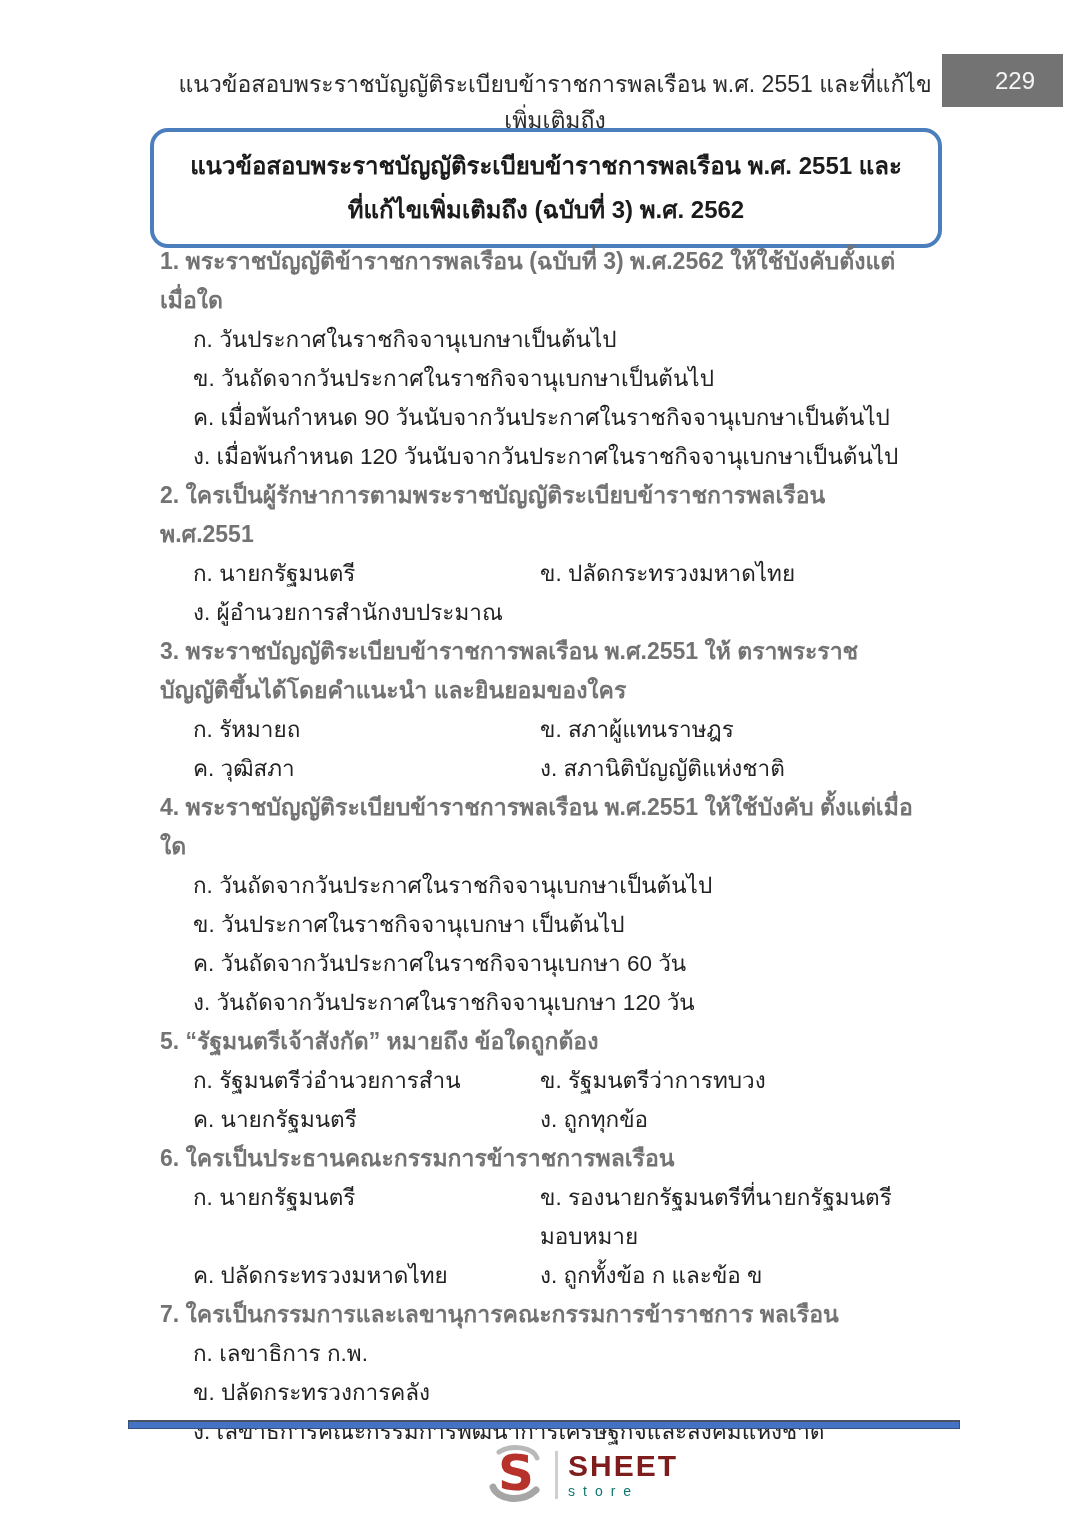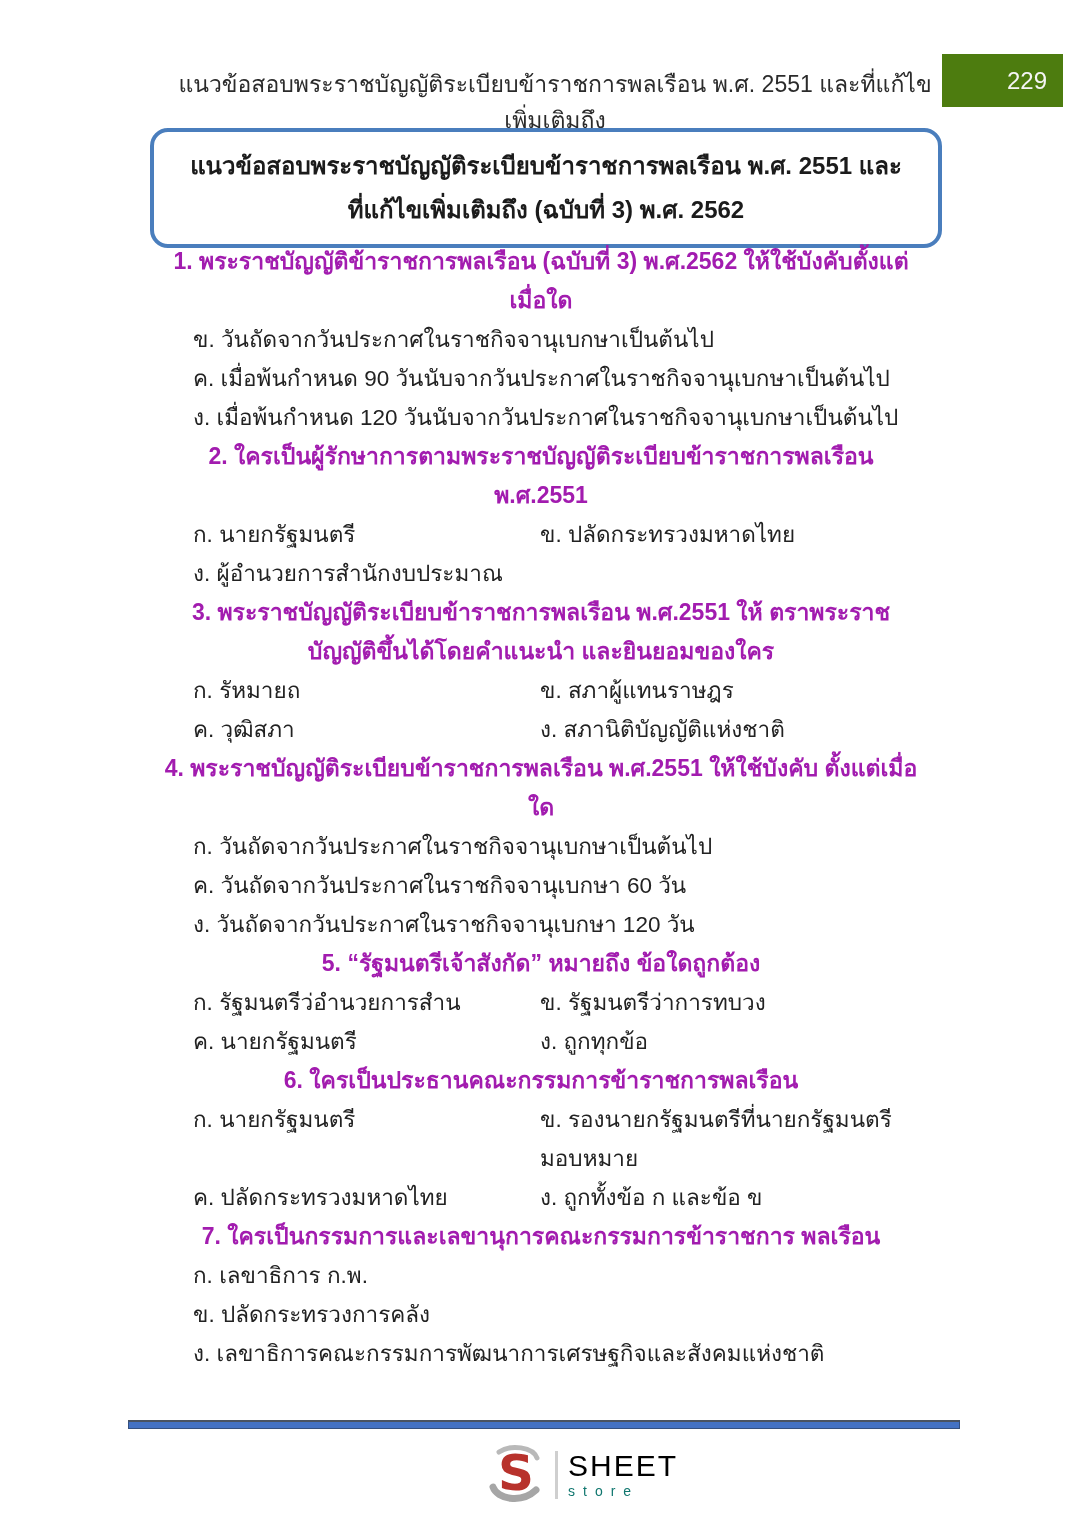--- a/index.html
+++ b/index.html
@@ -9,59 +9,59 @@
     position:relative; width:1075px; height:1521px; background:#ffffff;
     overflow:hidden; margin:16px auto;
   }
   
   .running-header {
     position:absolute; top:50px; left:160px; width:790px;
     text-align:center; font-size:23px; color:#2b2b2b;
   }
   .page-number-box {
     position:absolute; top:38px; left:942px; width:121px; height:53px;
-    background:#4d7c0f; color:#f5f5f5;
+    background:#737373; color:#f5f5f5;
     display:flex; align-items:center; justify-content:flex-end;
-    padding-right:16px; font-size:24px;
+    padding-right:28px; font-size:24px;
   }
   
   .title-box {
     position:absolute; top:112px; left:150px; width:792px;
     border:4px solid #4a7ebd; border-radius:18px;
     padding:12px 34px; text-align:center;
     font-weight:bold; font-size:24px; line-height:44px; color:#1b1b1b;
     background:#ffffff;
   }
   
   .content {
     position:absolute; top:226px; left:160px; width:762px;
   }
   .question { margin:0; }
   .qtext {
-    font-weight:bold; font-size:23px; line-height:39px; color:#a21caf;text-align:center;
+    font-weight:bold; font-size:23px; line-height:39px; color:#737373;
   }
   .choices { padding-left:33px; }
   .choice { font-size:22.5px; line-height:39px; color:#222222; }
   .choices.two-col {
     display:grid; grid-template-columns:335px 1fr; column-gap:12px;
   }
   
   .footer-rule {
     position:absolute; top:1404px; left:128px; width:832px; height:9px;
     background:#4472c4;
     border:1px solid #35507f; border-top:2px solid #4a5361;
   }
   .logo {
     position:absolute; top:1427px; left:487px;
     display:flex; align-items:center; gap:10px;
   }
   .logo-divider { width:3px; height:48px; background:#cfcfcf; }
   .logo-text { display:flex; flex-direction:column; justify-content:center; }
   .logo-name {
-    font-size:30px; font-weight:normal; color:#000000; letter-spacing:2px; line-height:30px;
+    font-size:30px; font-weight:bold; color:#7f1d1d; letter-spacing:2px; line-height:30px;
   }
   .logo-sub {
     font-size:14px; color:#0f766e; letter-spacing:8px; line-height:18px; margin-top:1px;
   }
 </style>
 </head>
 <body>
 
 <div class="page">
 
@@ -73,20 +73,21 @@
 
   <div class="title-box">
     <span>แนวข้อสอบพระราชบัญญัติระเบียบข้าราชการพลเรือน พ.ศ. 2551 และที่แก้ไขเพิ่มเติมถึง (ฉบับที่ 3) พ.ศ. 2562</span>
   </div>
 
   <div class="content">
 
     <div class="question">
       <div class="qtext">1. พระราชบัญญัติข้าราชการพลเรือน (ฉบับที่ 3) พ.ศ.2562 ให้ใช้บังคับตั้งแต่เมื่อใด</div>
       <div class="choices">
+        <div class="choice">ก. วันประกาศในราชกิจจานุเบกษาเป็นต้นไป</div>
         <div class="choice">ข. วันถัดจากวันประกาศในราชกิจจานุเบกษาเป็นต้นไป</div>
         <div class="choice">ค. เมื่อพ้นกำหนด 90 วันนับจากวันประกาศในราชกิจจานุเบกษาเป็นต้นไป</div>
         <div class="choice">ง. เมื่อพ้นกำหนด 120 วันนับจากวันประกาศในราชกิจจานุเบกษาเป็นต้นไป</div>
       </div>
     </div>
 
     <div class="question">
       <div class="qtext">2. ใครเป็นผู้รักษาการตามพระราชบัญญัติระเบียบข้าราชการพลเรือน พ.ศ.2551</div>
       <div class="choices two-col">
         <div class="choice">ก. นายกรัฐมนตรี</div>
@@ -102,20 +103,21 @@
         <div class="choice">ข. สภาผู้แทนราษฎร</div>
         <div class="choice">ค. วุฒิสภา</div>
         <div class="choice">ง. สภานิติบัญญัติแห่งชาติ</div>
       </div>
     </div>
 
     <div class="question">
       <div class="qtext">4. พระราชบัญญัติระเบียบข้าราชการพลเรือน พ.ศ.2551 ให้ใช้บังคับ ตั้งแต่เมื่อใด</div>
       <div class="choices">
         <div class="choice">ก. วันถัดจากวันประกาศในราชกิจจานุเบกษาเป็นต้นไป</div>
+        <div class="choice">ข. วันประกาศในราชกิจจานุเบกษา เป็นต้นไป</div>
         <div class="choice">ค. วันถัดจากวันประกาศในราชกิจจานุเบกษา 60 วัน</div>
         <div class="choice">ง. วันถัดจากวันประกาศในราชกิจจานุเบกษา 120 วัน</div>
       </div>
     </div>
 
     <div class="question">
       <div class="qtext">5. “รัฐมนตรีเจ้าสังกัด” หมายถึง ข้อใดถูกต้อง</div>
       <div class="choices two-col">
         <div class="choice">ก. รัฐมนตรีว่อำนวยการสำน</div>
         <div class="choice">ข. รัฐมนตรีว่าการทบวง</div>

